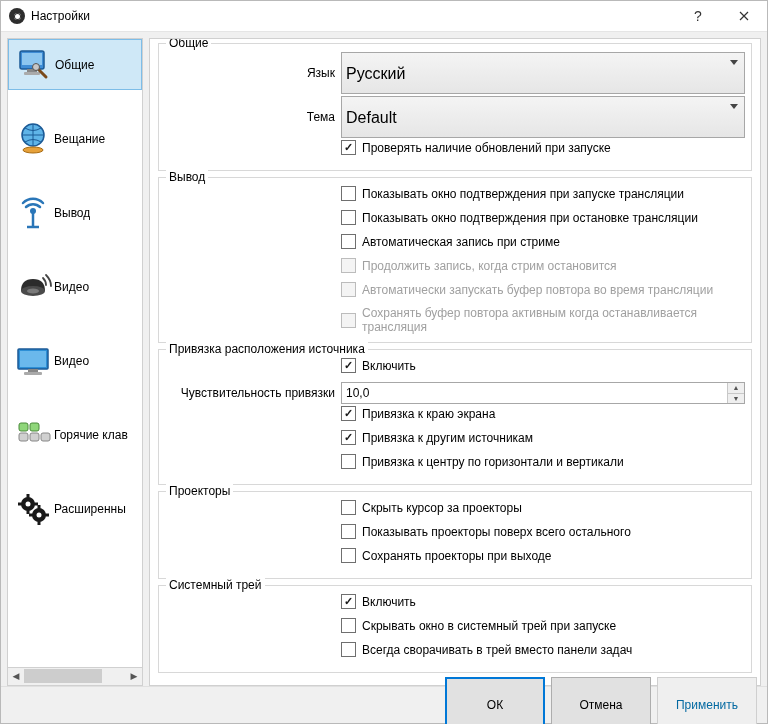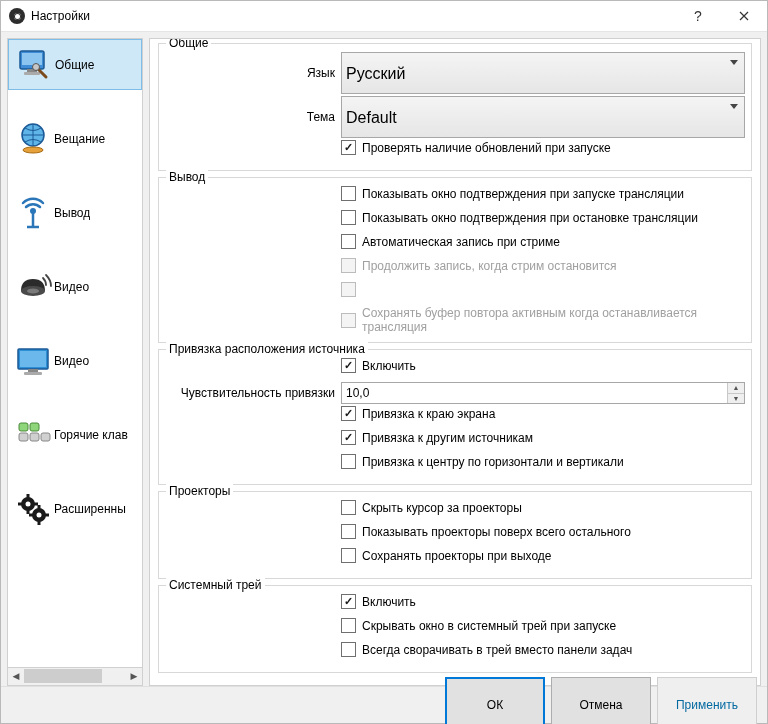--- a/index.html
+++ b/index.html
@@ -254,20 +254,21 @@
             <label class="check disabled">
                   <span class="box"></span>
                   <span>Продолжить запись, когда стрим остановится</span>
                 </label>
           </div>
             </div>
           <div class="row indent">
               <div class="ctrl">
             <label class="check disabled">
                   <span class="box"></span>
+                  <span>Автоматически запускать буфер повтора во время трансляции</span>
                 </label>
           </div>
             </div>
           <div class="row indent">
               <div class="ctrl">
             <label class="check disabled">
                   <span class="box"></span>
                   <span>Сохранять буфер повтора активным когда останавливается трансляция</span>
                 </label>
           </div>

